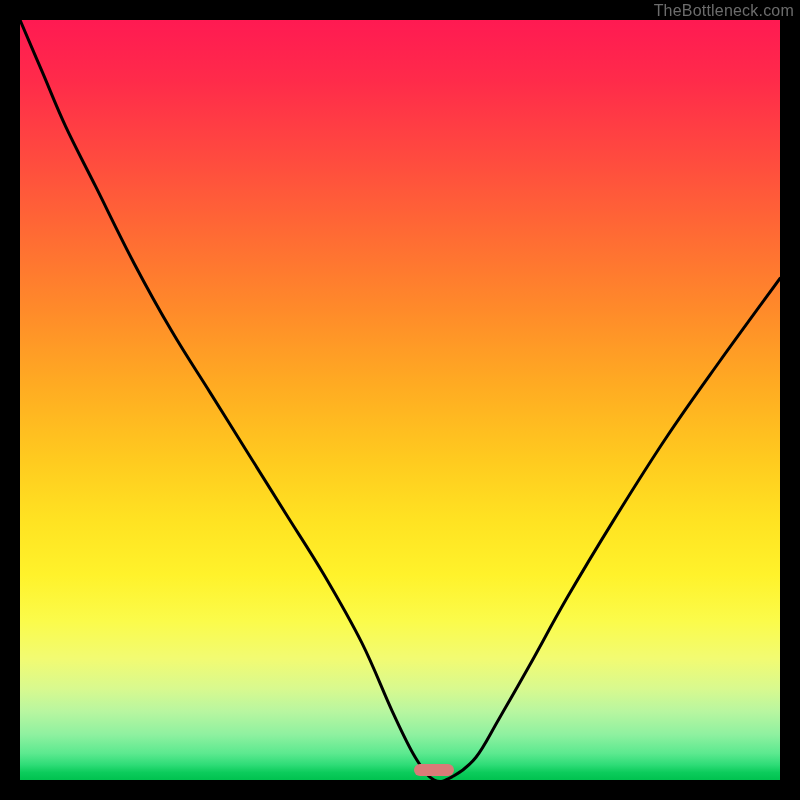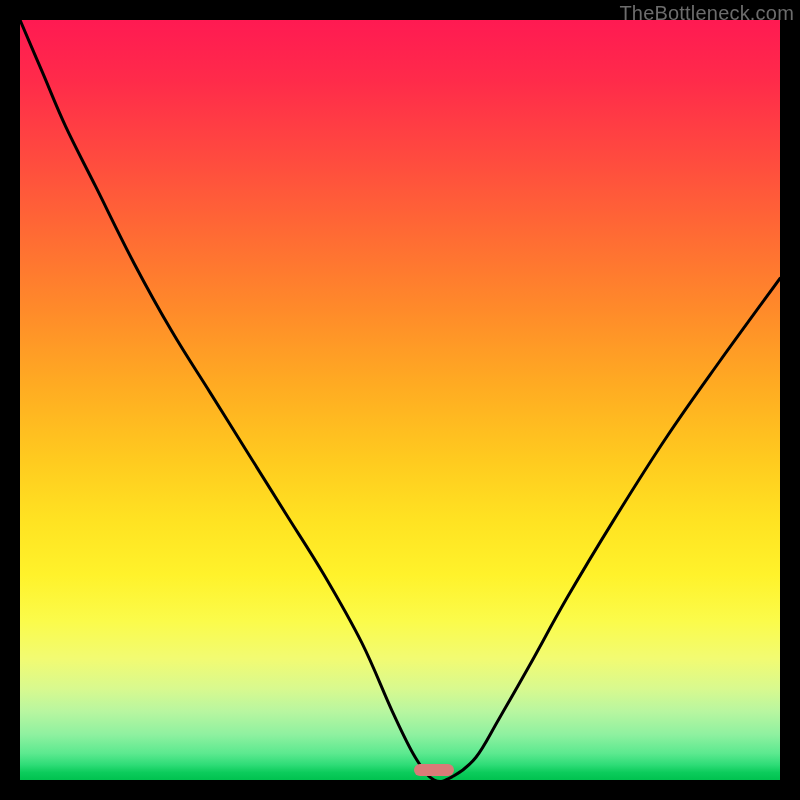--- a/index.html
+++ b/index.html
@@ -56,21 +56,21 @@
   .marker {
     position: absolute;
     background: #d97b78;
     border-radius: 6px;
   }
   .watermark {
     position: absolute;
     top: 2px;
     right: 6px;
     color: #6c6c6c;
-    font-size: 20px;
+    font-size: 16px;
     letter-spacing: 0.2px;
     user-select: none;
   }
 </style>
 </head>
 <body>
 
 <div class="frame">
 
   <div class="plot-area">

